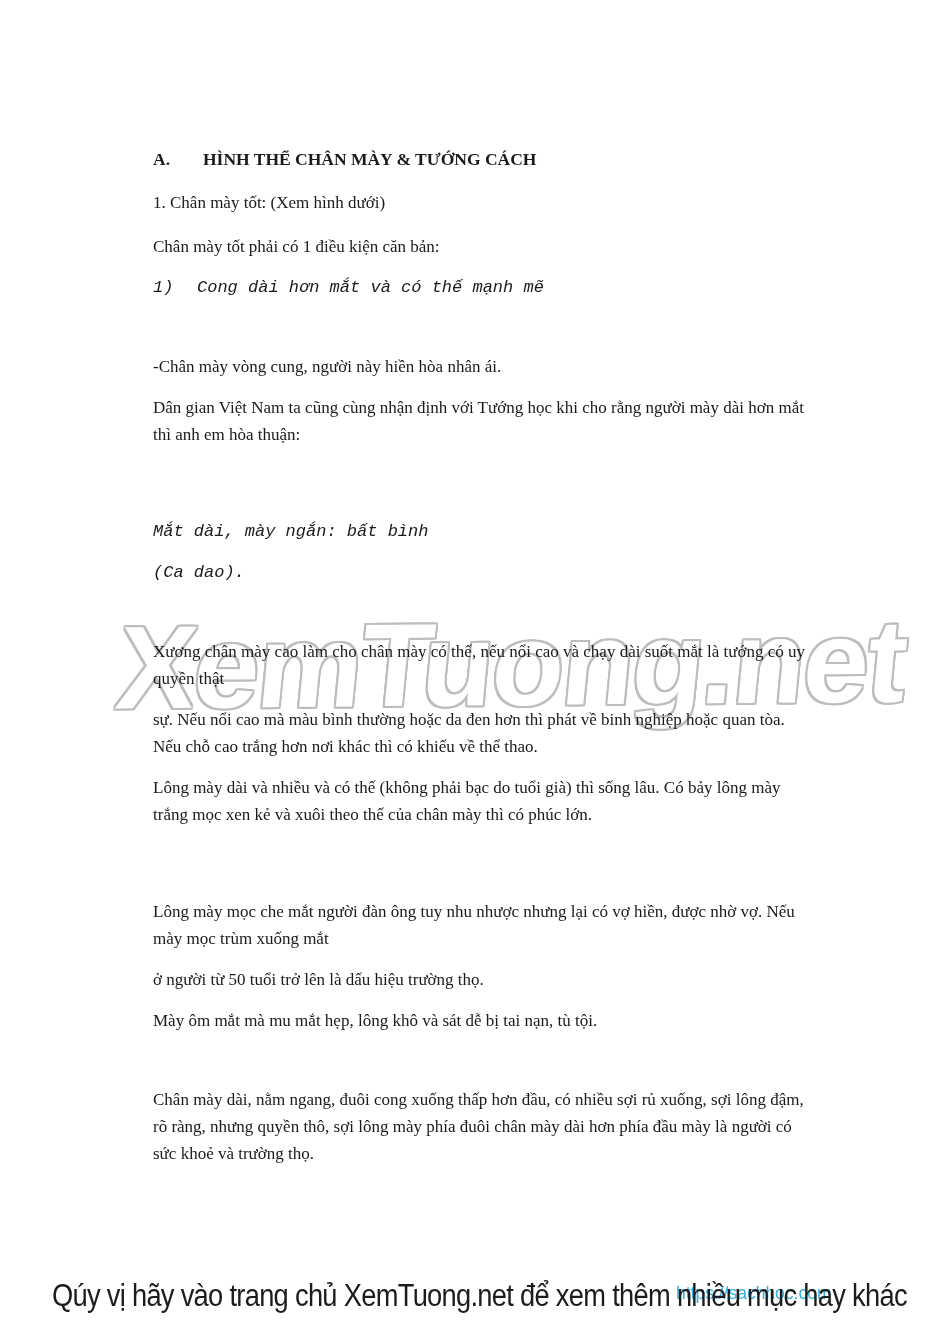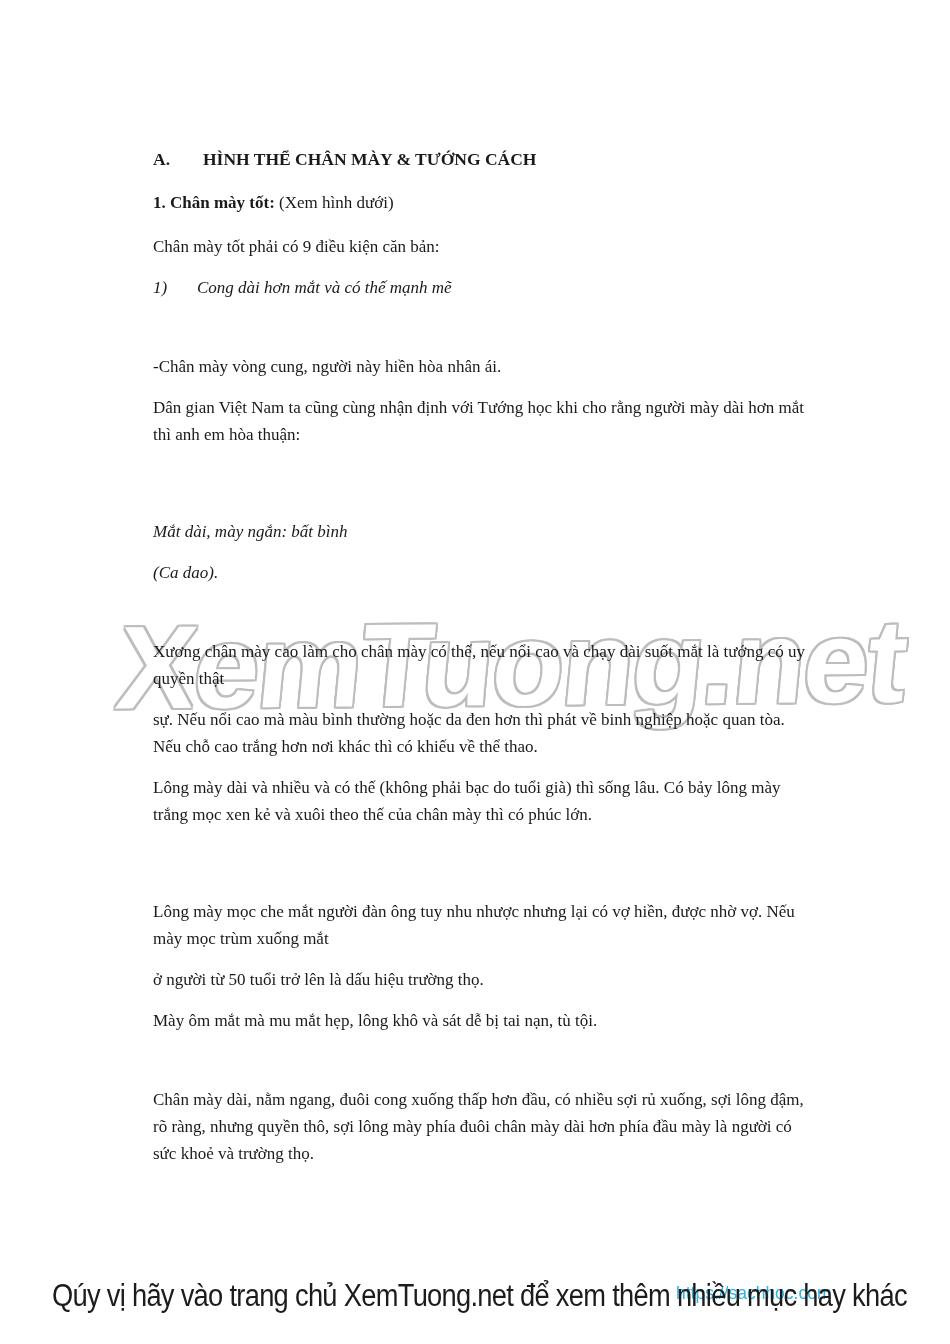--- a/index.html
+++ b/index.html
@@ -42,23 +42,23 @@
     line-height: 27px;
   }
   .doc-title {
     font-weight: bold;
     font-size: 17.5px;
     display: flex;
     margin: 0;
   }
   .doc-title .t-label { width: 50px; flex: 0 0 auto; }
   .doc-subheading { margin-top: 16px; }
-  .doc-subheading .b { font-weight: bold; }
+  .doc-subheading .b { font-weight: normal; }
   #paragraphs p { margin: 14px 0 0 0; }
-  #paragraphs p.italic { font-style: italic; }
+  #paragraphs p.italic { font-style: italic; font-family: Liberation Mono, monospace; }
   #paragraphs p.g1 { margin-top: 52px; }
   #paragraphs p.g2 { margin-top: 70px; }
   #paragraphs p .marker { display: inline-block; width: 44px; }
   
   .footer-bar {
     position: absolute;
     left: 0;
     bottom: 0;
     width: 866px;
     height: 74px;
@@ -103,21 +103,21 @@
 
   <div class="content">
     <p class="doc-title">
       <span class="t-label">A.</span>
       <span>HÌNH THỂ CHÂN MÀY &amp; TƯỚNG CÁCH</span>
     </p>
     <p class="doc-subheading">
       <span class="b">1. Chân mày tốt:</span><span> (Xem hình dưới)</span>
     </p>
     <div id="paragraphs">
-        <p>Chân mày tốt phải có 9 điều kiện căn bản:</p>
+        <p>Chân mày tốt phải có 1 điều kiện căn bản:</p>
         <p class="italic"><span class="marker">1)</span><span>Cong dài hơn mắt và có thế mạnh mẽ</span></p>
         <p class="g1">-Chân mày vòng cung, người này hiền hòa nhân ái.</p>
         <p>Dân gian Việt Nam ta cũng cùng nhận định với Tướng học khi cho rằng người mày dài hơn mắt thì anh em hòa thuận:</p>
         <p class="italic g2">Mắt dài, mày ngắn: bất bình</p>
         <p class="italic">(Ca dao).</p>
         <p class="g1">Xương chân mày cao làm cho chân mày có thế, nếu nổi cao và chạy dài suốt mắt là tướng có uy quyền thật</p>
         <p>sự. Nếu nổi cao mà màu bình thường hoặc da đen hơn thì phát về binh nghiệp hoặc quan tòa. Nếu chỗ cao trắng hơn nơi khác thì có khiếu về thể thao.</p>
         <p>Lông mày dài và nhiều và có thế (không phải bạc do tuổi già) thì sống lâu. Có bảy lông mày trắng mọc xen kẻ và xuôi theo thế của chân mày thì có phúc lớn.</p>
         <p class="g2">Lông mày mọc che mắt người đàn ông tuy nhu nhược nhưng lại có vợ hiền, được nhờ vợ. Nếu mày mọc trùm xuống mắt</p>
         <p>ở người từ 50 tuổi trở lên là dấu hiệu trường thọ.</p>

